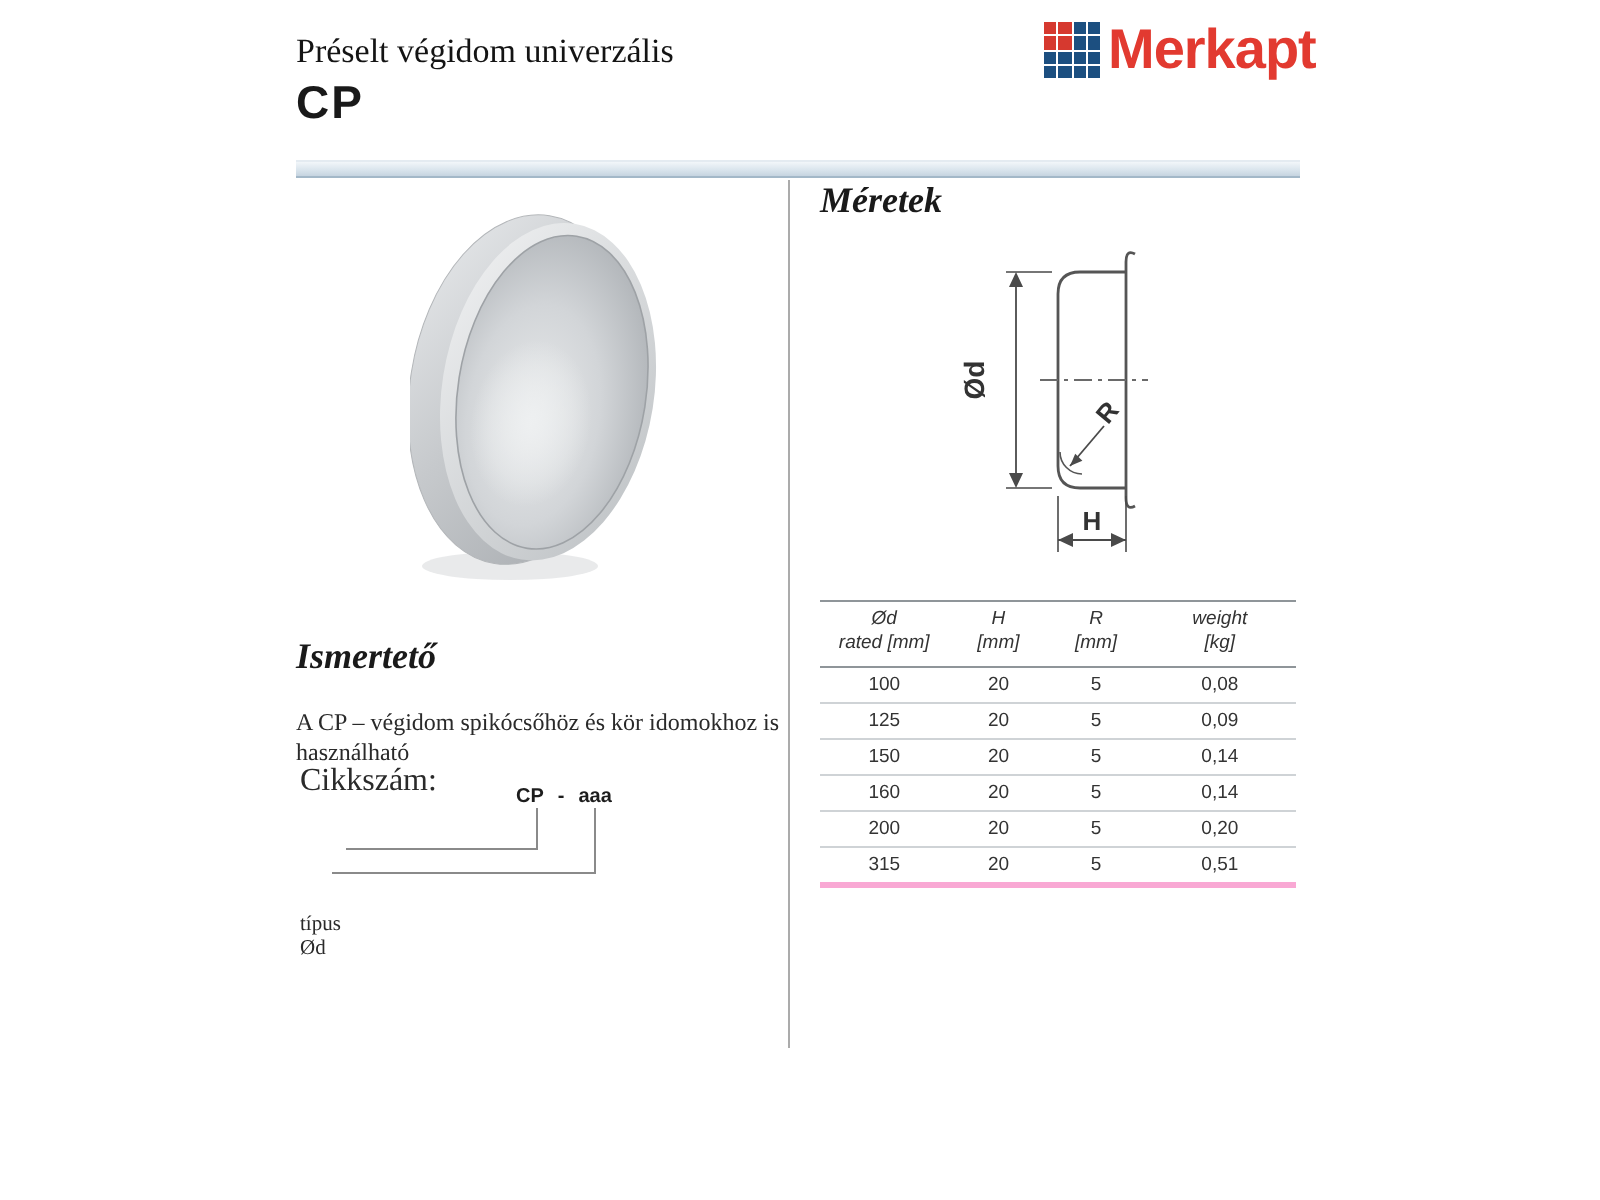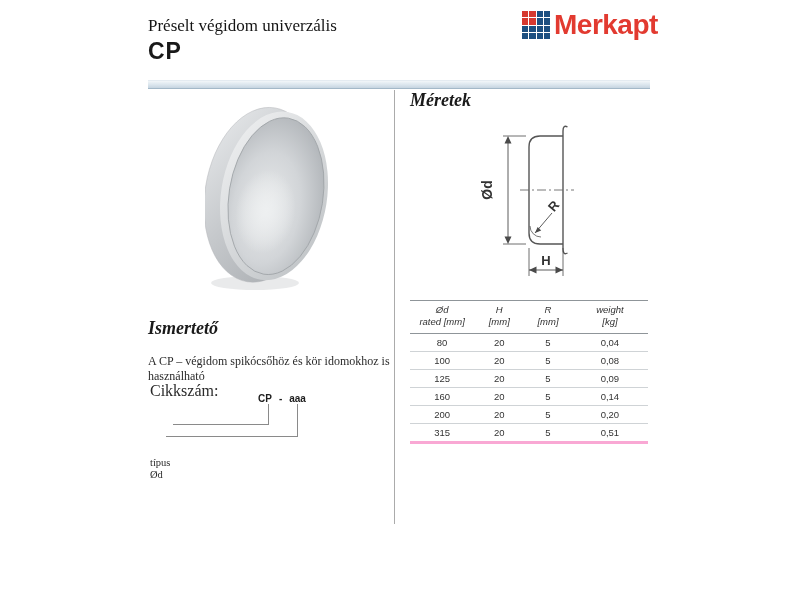--- a/index.html
+++ b/index.html
@@ -183,36 +183,36 @@
             <div>[mm]</div>
           </th>
           <th>
             <div>weight</div>
             <div>[kg]</div>
           </th>
         </tr>
     </thead>
     <tbody>
         <tr>
-          <td>80</td>
-          <td>20</td>
-          <td>5</td>
-          <td>0,04</td>
-        </tr>
-        <tr>
           <td>100</td>
           <td>20</td>
           <td>5</td>
           <td>0,08</td>
         </tr>
         <tr>
           <td>125</td>
           <td>20</td>
           <td>5</td>
           <td>0,09</td>
+        </tr>
+        <tr>
+          <td>150</td>
+          <td>20</td>
+          <td>5</td>
+          <td>0,14</td>
         </tr>
         <tr>
           <td>160</td>
           <td>20</td>
           <td>5</td>
           <td>0,14</td>
         </tr>
         <tr>
           <td>200</td>
           <td>20</td>

